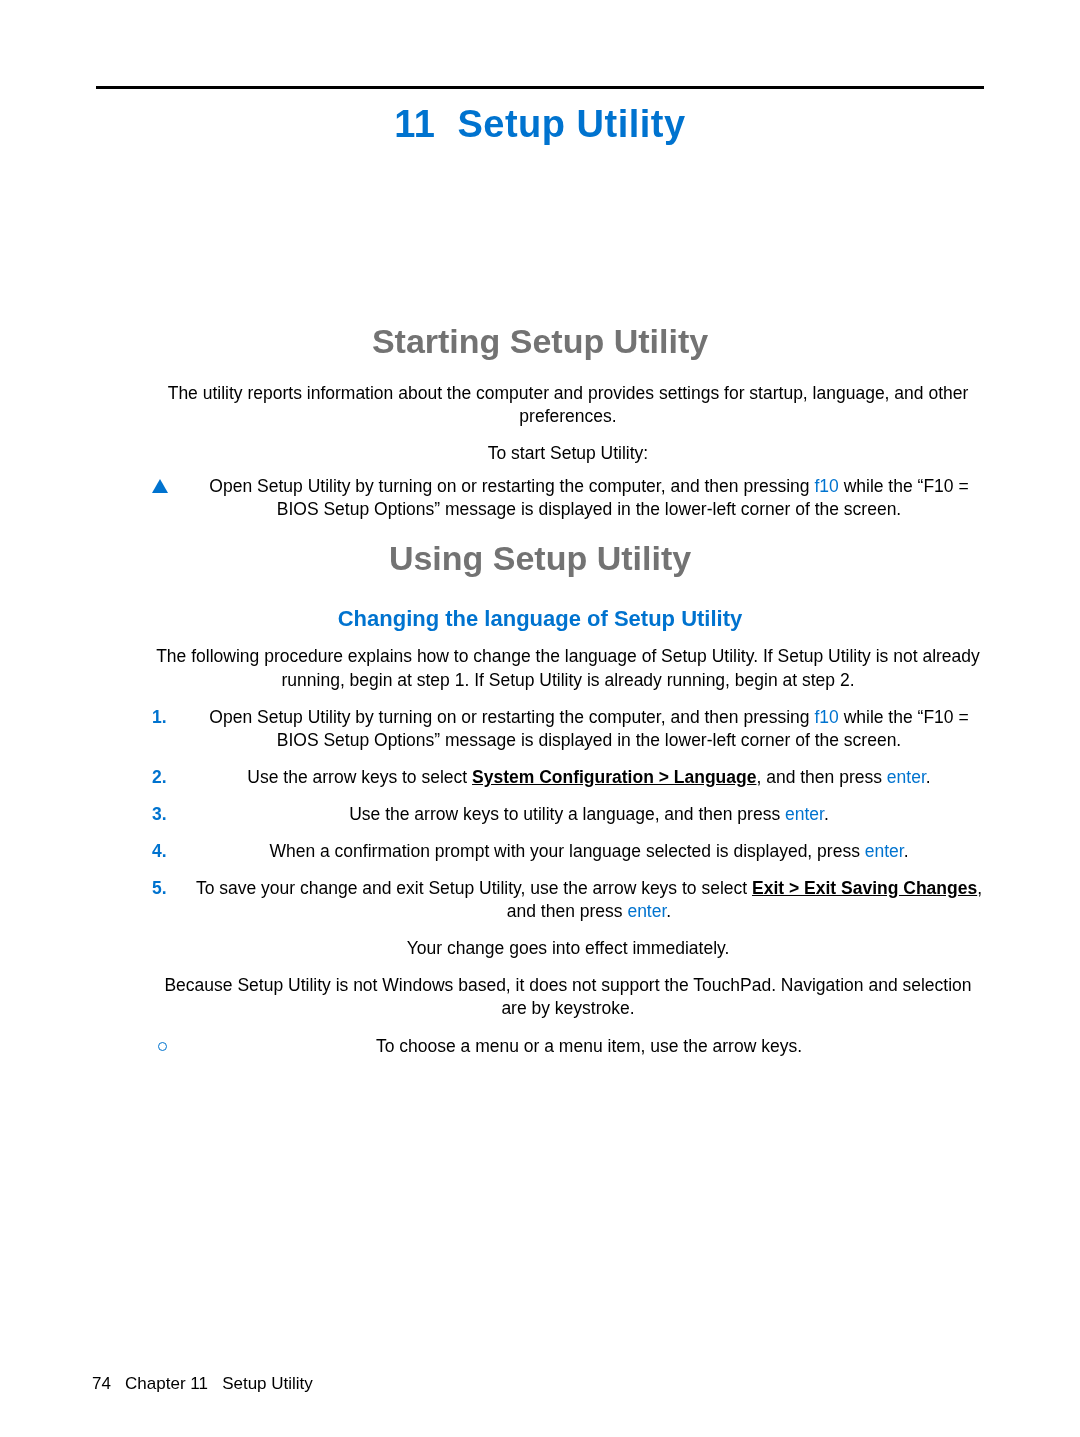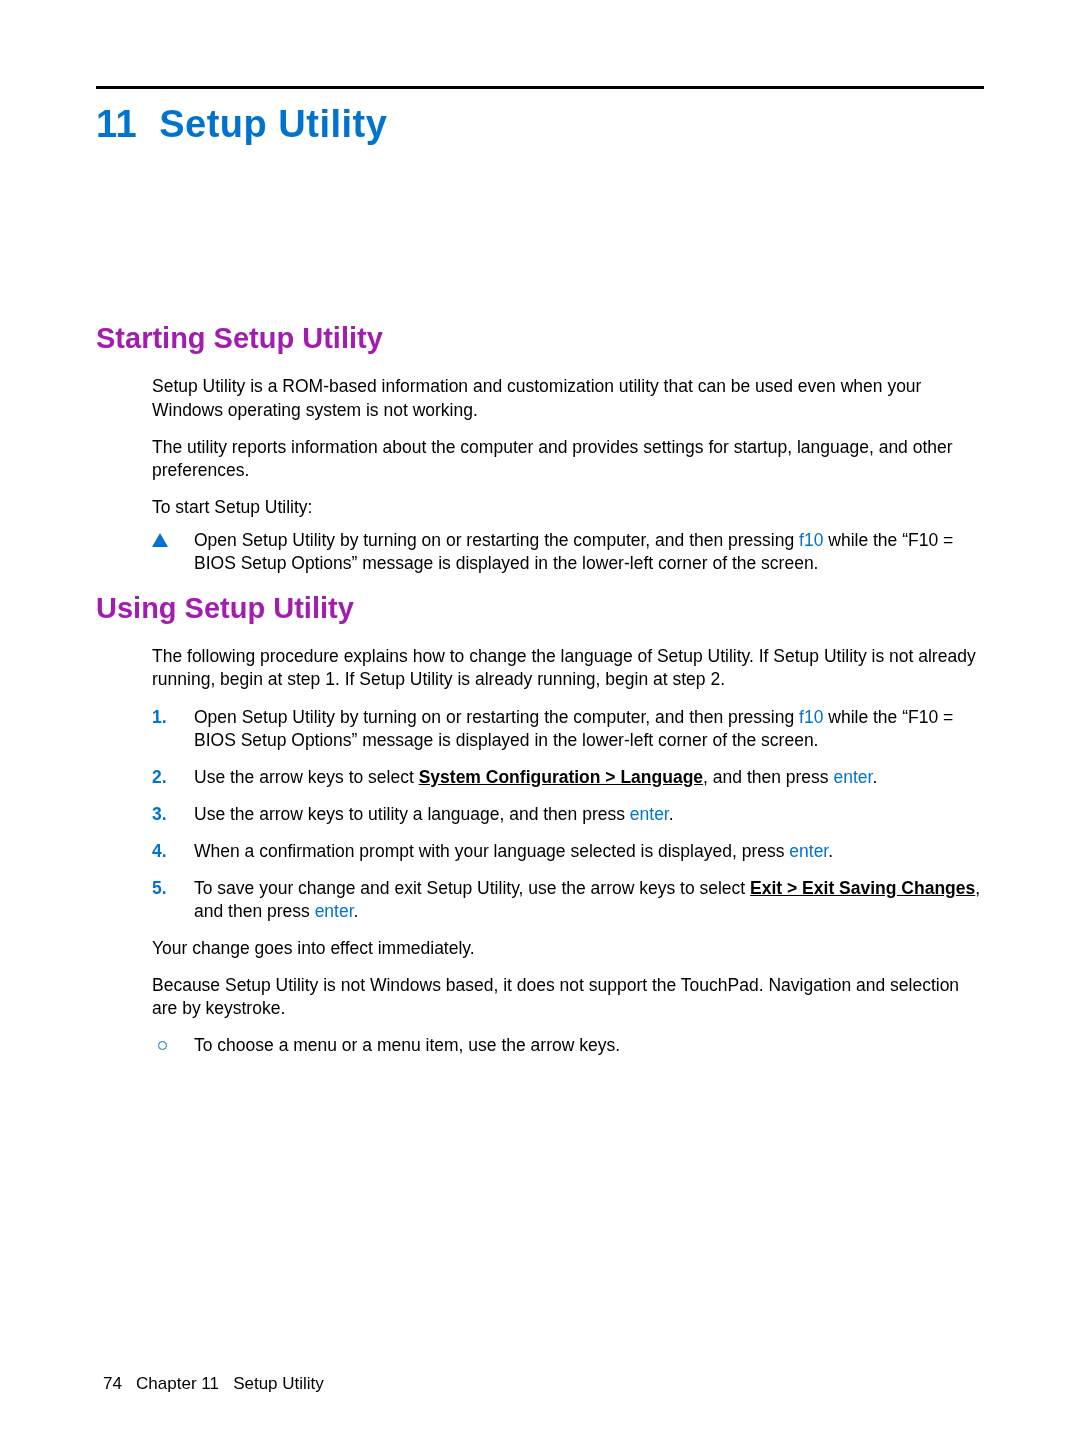--- a/index.html
+++ b/index.html
@@ -11,36 +11,37 @@
     color: #000;
     font-size: 17.5px;
     line-height: 1.32;
   }
   .page {
     width: 1080px;
     height: 1437px;
     position: relative;
     box-sizing: border-box;
     padding: 86px 96px 0 96px;
+    text-align: center;
   }
   .rule {
     border-top: 3px solid #000;
     margin-bottom: 10px;
   }
   h1.chapter {
     color: #0073cf;
     font-size: 38px;
     font-weight: bold;
     margin: 0 0 170px 0;
     letter-spacing: 0.5px;
   }
   h1.chapter .chnum { margin-right: 22px; }
   h2.section {
-    color: #a21caf;
-    font-size: 29px;
+    color: #737373;
+    font-size: 34px;
     font-weight: bold;
     margin: 0 0 18px 0;
   }
   h3.subsection {
     color: #0073cf;
     font-size: 22px;
     font-weight: bold;
     margin: 24px 0 12px 0;
   }
   .body-block {
@@ -84,50 +85,50 @@
     width: 7px; height: 7px;
     border: 1.5px solid #0073cf;
     border-radius: 50%;
     background: #fff;
   }
   .keytext { color: #0073cf; margin-top: 28px; }
   b { font-weight: bold; text-decoration: underline; }
 
   .footer {
     position: absolute;
-    left: 103px;
+    left: 92px;
     bottom: 42px;
     font-size: 17px;
   }
   .gap-lg { margin-top: 36px; }
 </style>
 </head>
 <body>
 
 <div class="page">
   <div class="rule"></div>
 
   <h1 class="chapter">
     <span class="chnum">11</span><span>Setup Utility</span>
   </h1>
 
   <h2 class="section">Starting Setup Utility</h2>
   <div class="body-block">
-    <p>Setup Utility is a ROM-based information and customization utility that can be used even when your Windows operating system is not working.</p>
     <p>The utility reports information about the computer and provides settings for startup, language, and other preferences.</p>
     <p class="tight">To start Setup Utility:</p>
     <ul class="tri-list">
       <li>
         <span>Open Setup Utility by turning on or restarting the computer, and then pressing </span><span class="keytext">f10</span><span> while the “F10 = BIOS Setup Options” message is displayed in the lower-left corner of the screen.</span>
       </li>
     </ul>
   </div>
 
   <h2 class="section gap-lg">Using Setup Utility</h2>
 
+  <h3 class="subsection">Changing the language of Setup Utility</h3>
   <div class="body-block">
     <p>The following procedure explains how to change the language of Setup Utility. If Setup Utility is not already running, begin at step 1. If Setup Utility is already running, begin at step 2.</p>
     <ol class="num-list">
       <li>
         <span class="num">1.</span>
         <span>Open Setup Utility by turning on or restarting the computer, and then pressing </span><span class="keytext">f10</span><span> while the “F10 = BIOS Setup Options” message is displayed in the lower-left corner of the screen.</span>
       </li>
       <li>
         <span class="num">2.</span>
         <span>Use the arrow keys to select </span><b>System Configuration &gt; Language</b><span>, and then press </span><span class="keytext">enter</span><span>.</span>

